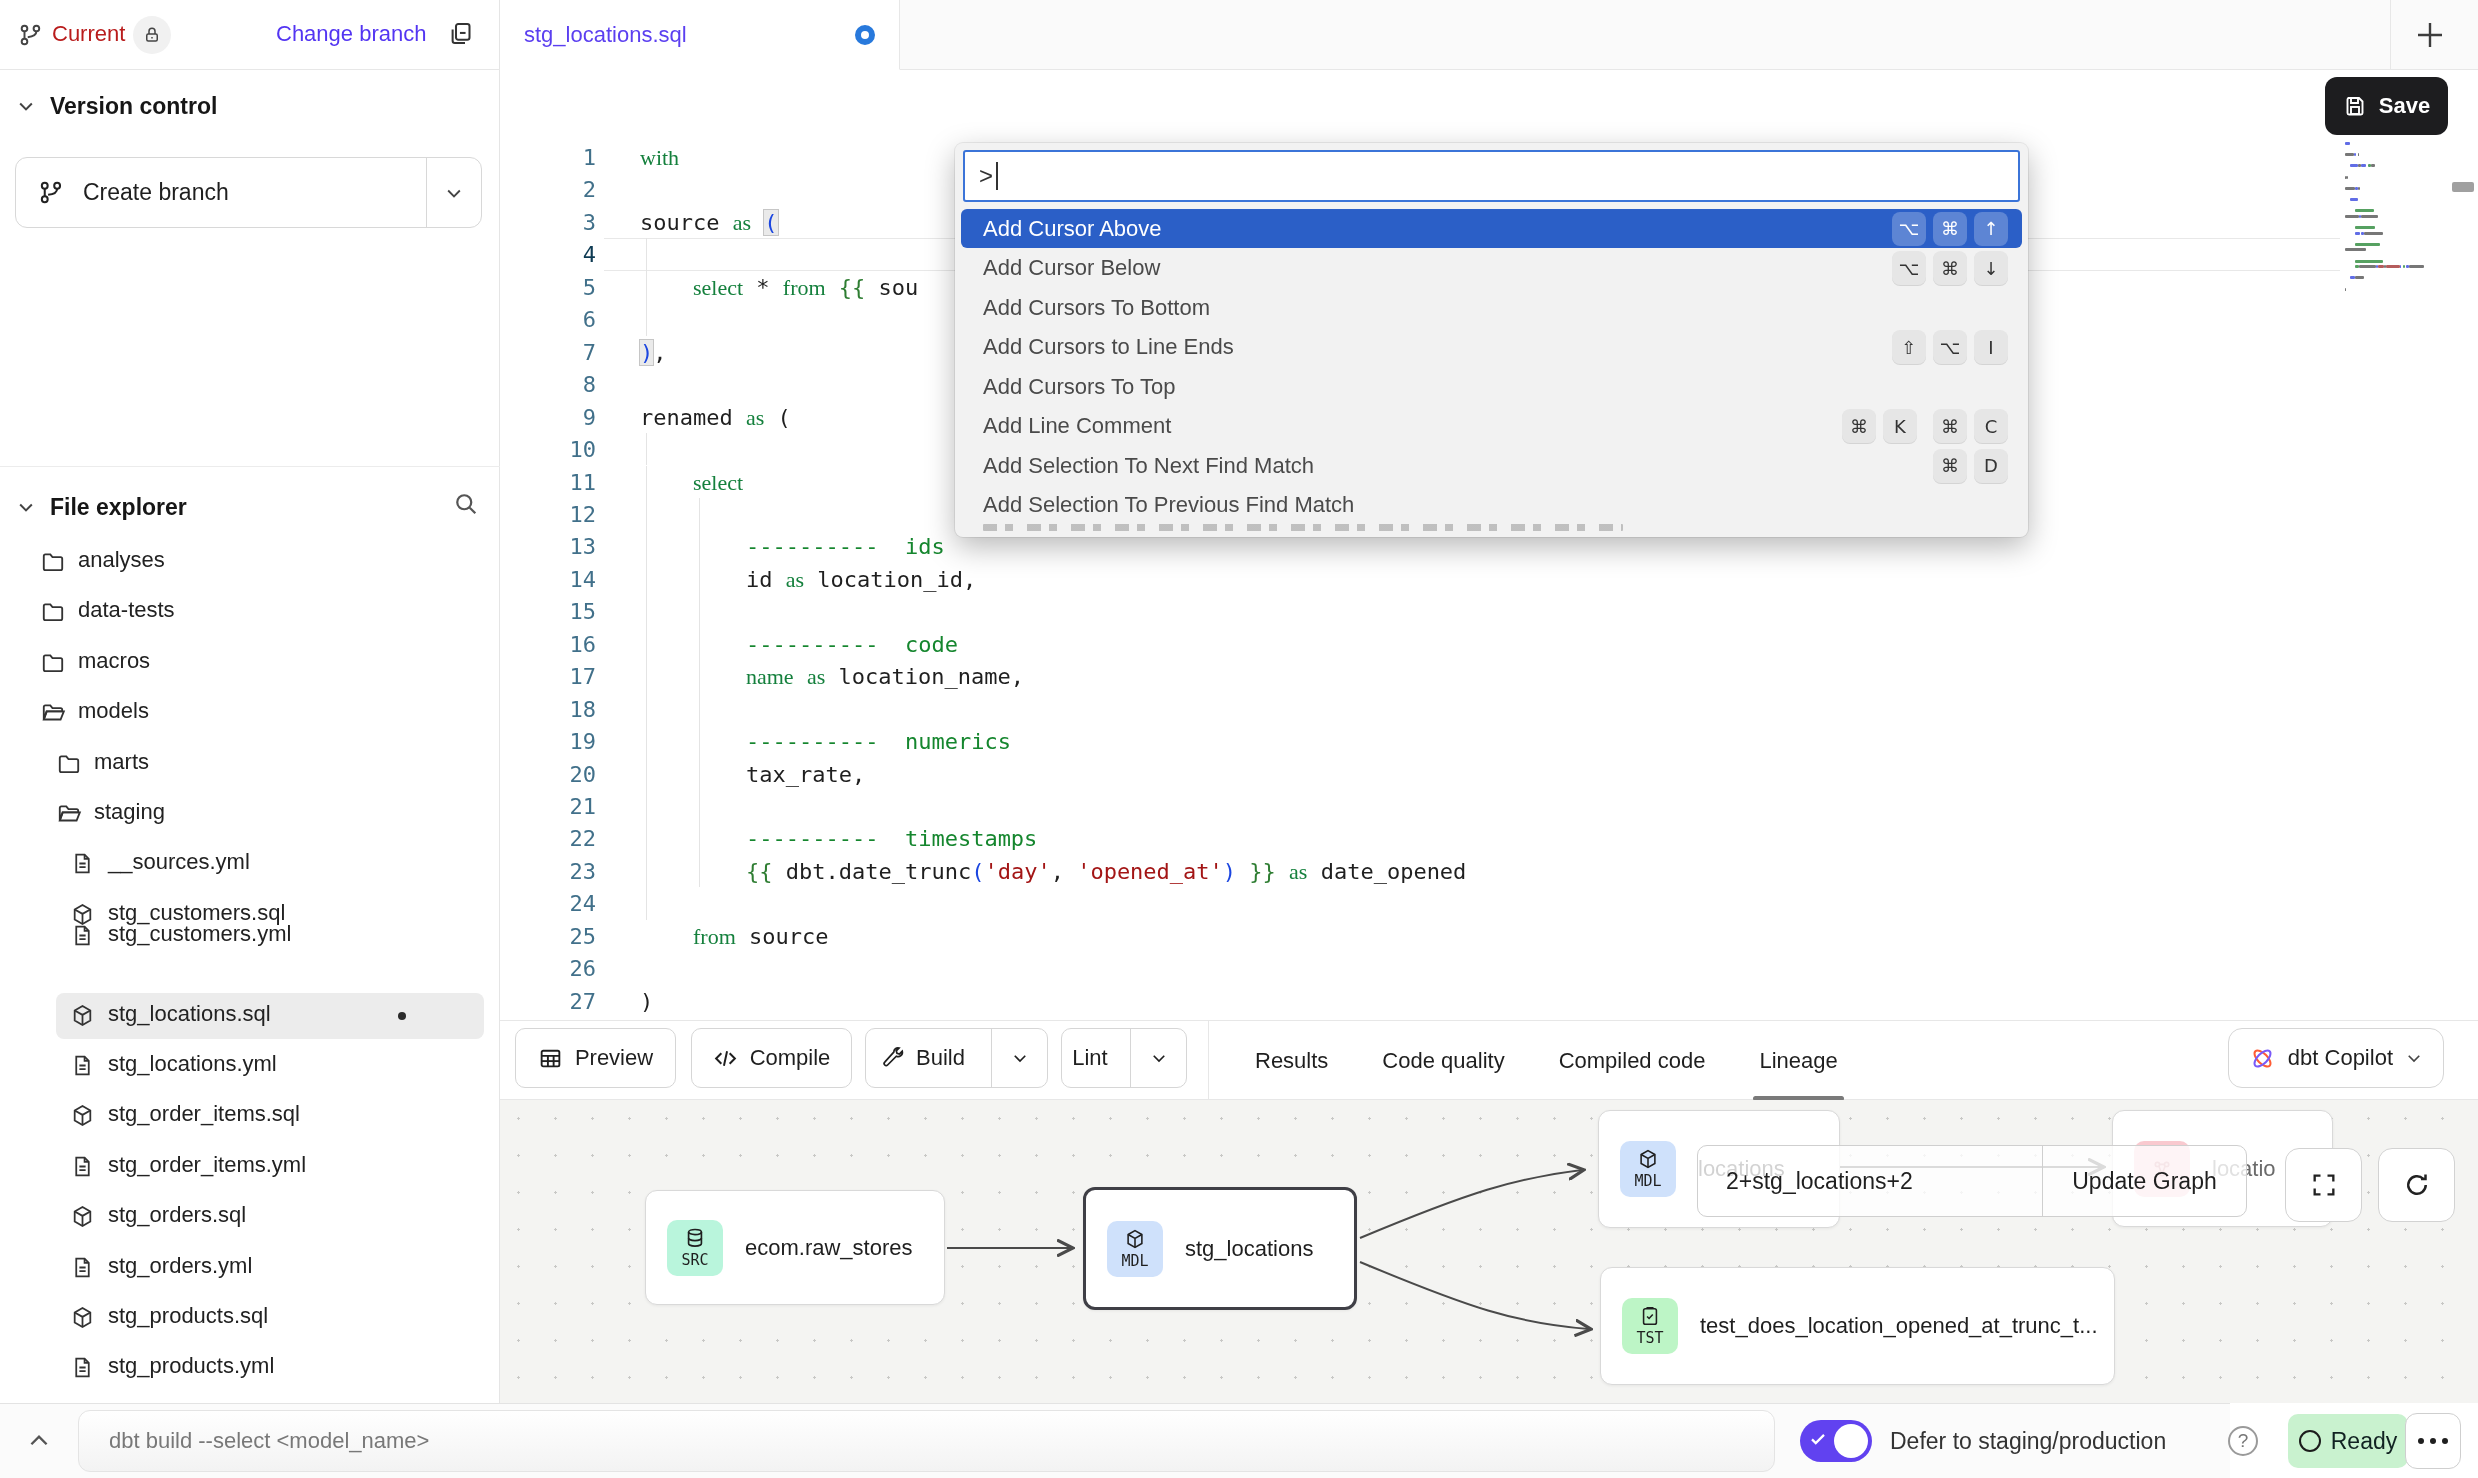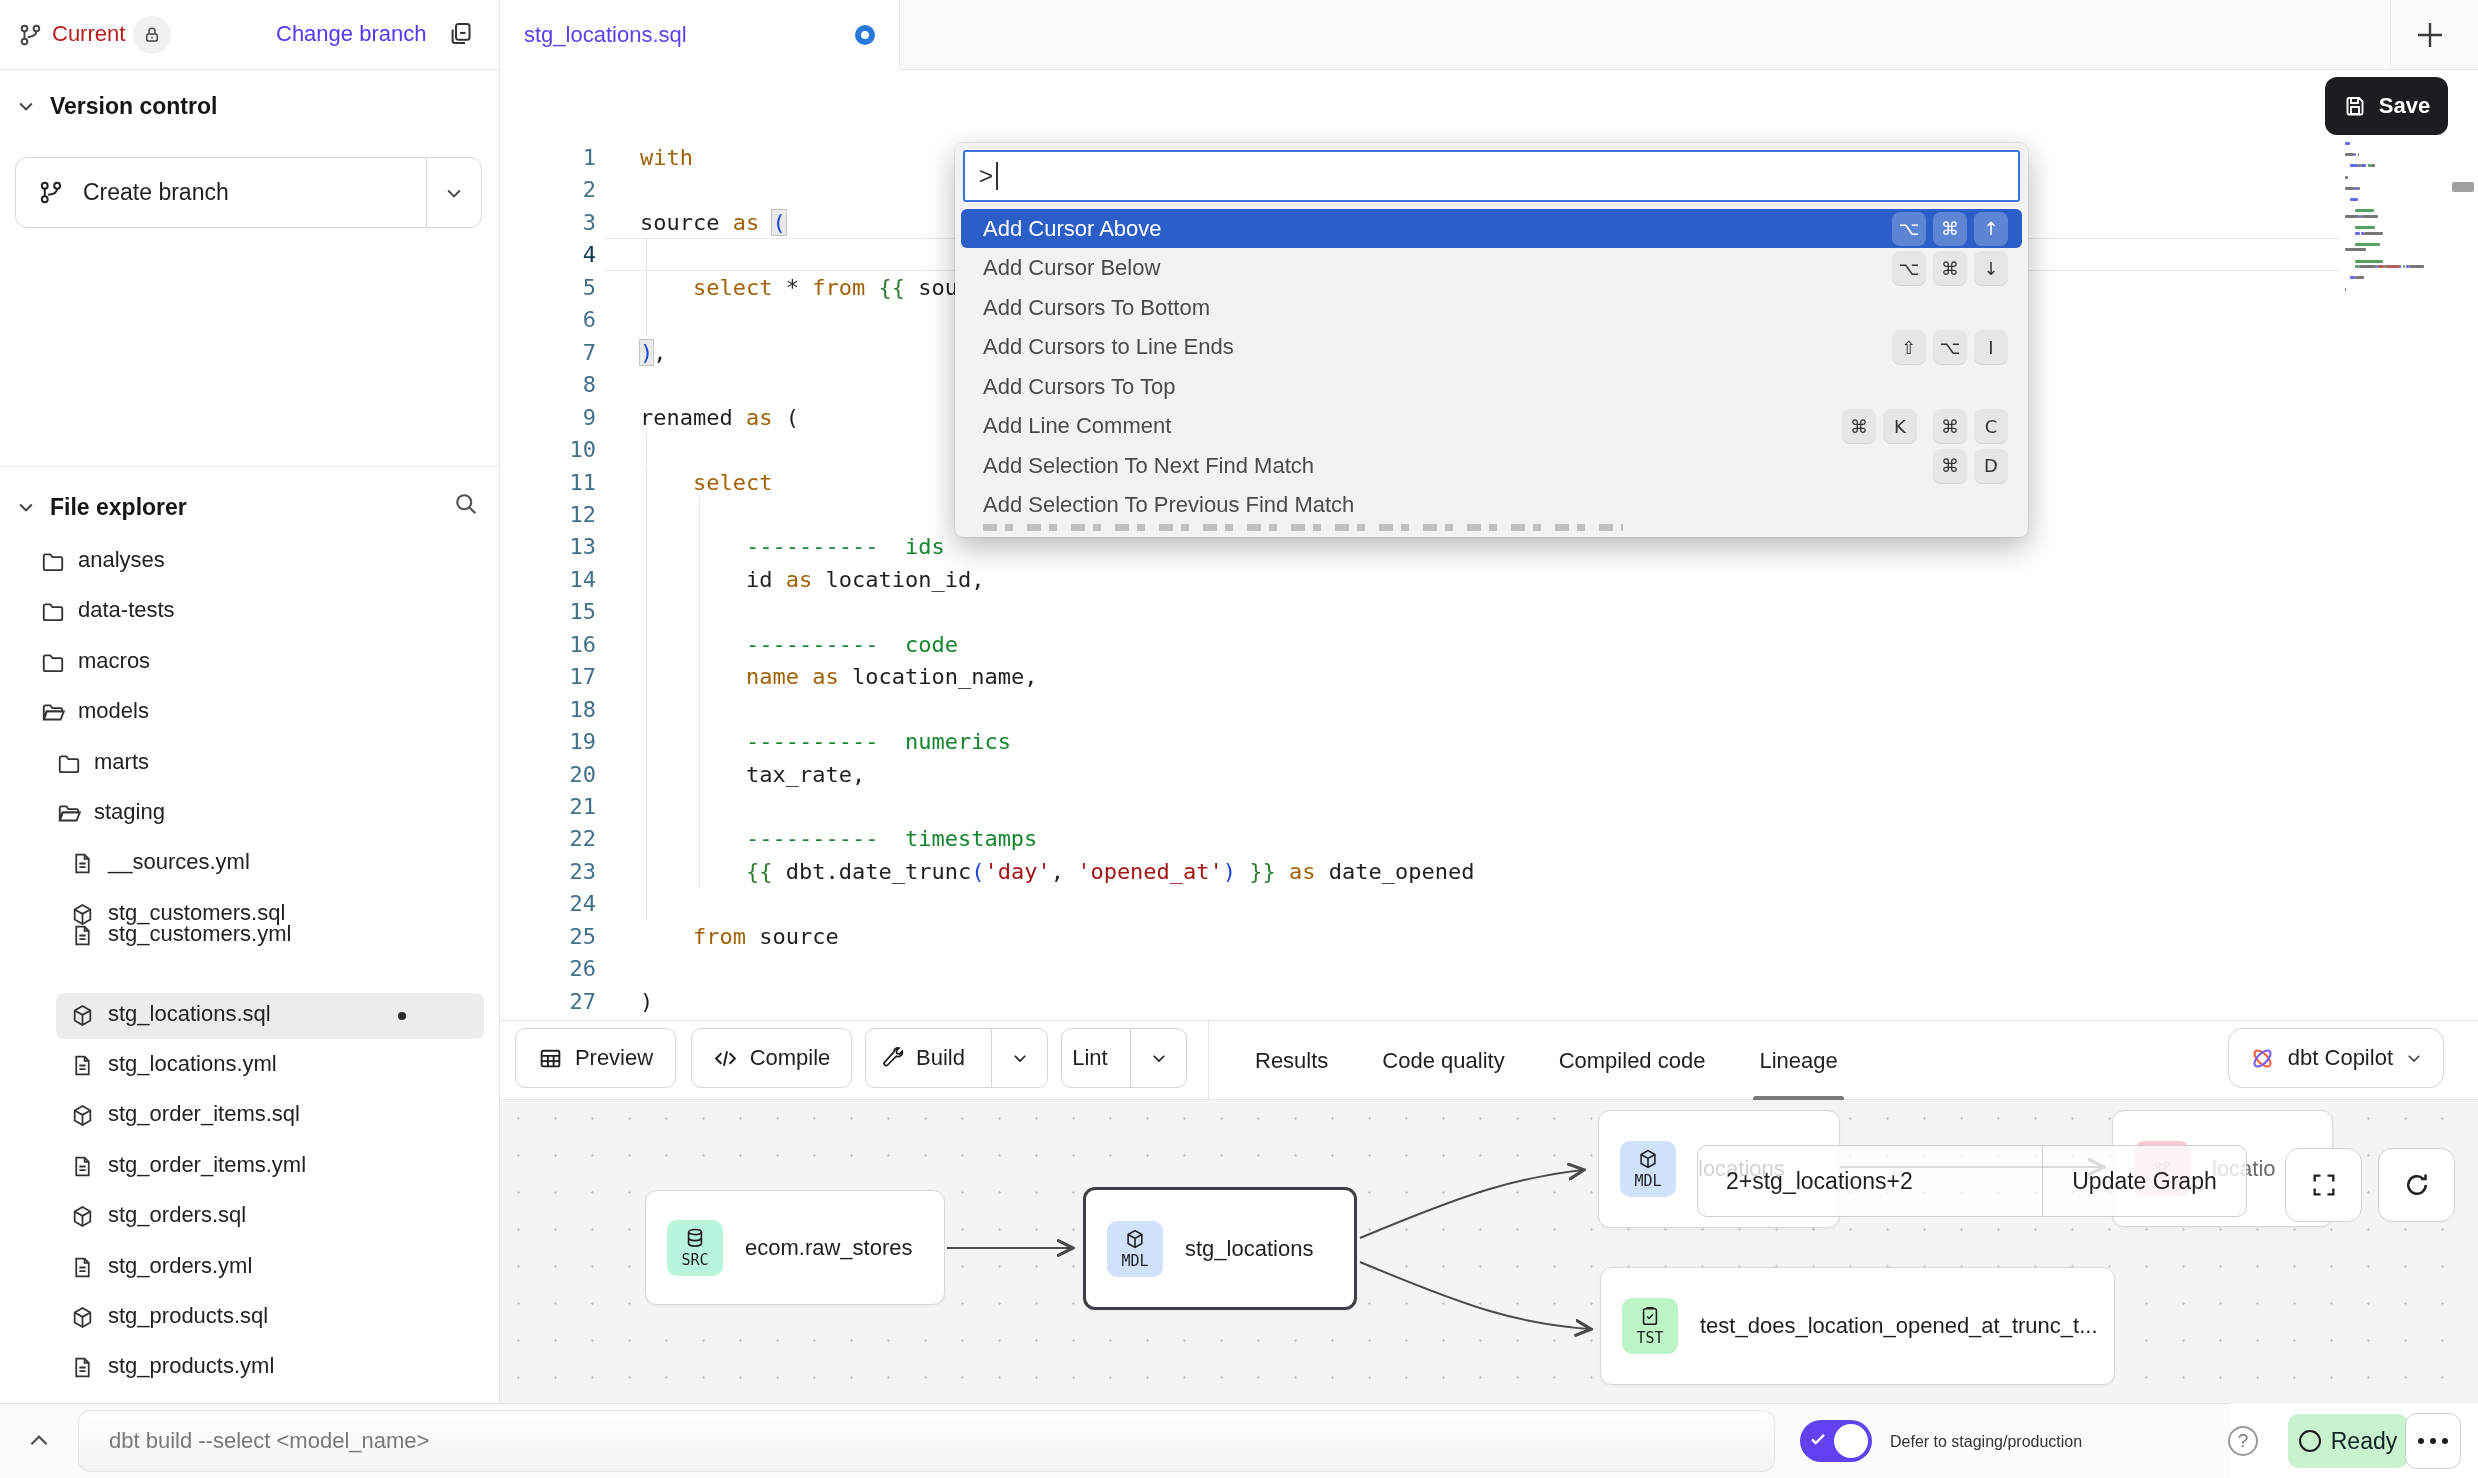--- a/index.html
+++ b/index.html
@@ -32,21 +32,21 @@
   .crumbs { left:500px; top:70px; width:1978px; height:66px; background:#fff; border-bottom:1px solid #e9e9e9; display:flex; align-items:center; padding-left:26px; }
   .crumb-text { color:#4c4c4c; font-size:22px; }
   .crumb-ico { margin-left:14px; width:48px; height:48px; border-radius:10px; background:#f5f5f5; display:flex; align-items:center; justify-content:center; color:#333; }
   .save-btn { left:2325px; top:77px; width:123px; height:58px; background:#1d1d1f; color:#fff; border-radius:12px; display:flex; align-items:center; justify-content:center; gap:12px; font-size:22px; font-weight:600; cursor:pointer; z-index:30; }
 
   
   .editor { left:500px; top:136px; width:1978px; height:884px; background:#fff; overflow:hidden; }
   .code-line { position:absolute; height:33px; line-height:33px; font-family:"DejaVu Sans Mono",monospace; font-size:22px; white-space:pre; }
   .gut { position:absolute; width:60px; text-align:right; color:#41708a; font-family:"DejaVu Sans Mono",monospace; font-size:22px; height:33px; line-height:33px; }
   .gut.cur { color:#0d3a52; }
-  .kw { color:#a16207; } .cm { color:#15862e; } .st { color:#a31515; } .jj { color:#2e7d32; }
+  .kw { color:#15803d;font-family:Liberation Serif, serif; } .cm { color:#15862e; } .st { color:#a31515; } .jj { color:#2e7d32; }
   .pr { color:#1b46e0; } .pl { color:#1f1f1f; } .fn { color:#1f1f1f; }
   .bh { color:#1b46e0; background:#eaeaea; outline:1px solid #c6c6c6; }
   .guide { position:absolute; width:1px; background:#e4e4e4; }
   .curline { position:absolute; border-top:1px solid #e8e8e8; border-bottom:1px solid #e8e8e8; }
   .minimap { position:absolute; left:1845px; top:6px; width:110px; height:170px; }
   .mm-bar { position:absolute; height:3px; border-radius:1px; opacity:.8; }
   .scroll-thumb { position:absolute; left:1952px; top:46px; width:22px; height:10px; background:#8f8f8f; border-radius:2px; opacity:.85; }
 
   
   .palette { left:955px; top:143px; width:1073px; height:394px; background:#f2f2f2; border-radius:8px; box-shadow:0 10px 30px rgba(0,0,0,.28), 0 0 0 1px rgba(0,0,0,.07); z-index:40; overflow:hidden; }
@@ -83,21 +83,21 @@
   .ln-input { flex:1; padding-left:28px; font-size:23px; color:#1f1f1f; }
   .ln-update { width:204px; height:100%; border-left:1.5px solid #cfcfcf; display:flex; align-items:center; justify-content:center; font-size:23px; font-weight:500; color:#1f1f1f; cursor:pointer; }
   .ln-btn { position:absolute; top:48px; width:77px; height:74px; background:#fff; border:1.5px solid #d2d2d2; border-radius:14px; display:flex; align-items:center; justify-content:center; color:#222; cursor:pointer; z-index:7; }
 
   
   .footer { left:0; top:1403px; width:2230px; height:75px; background:#fbfbfb; border-top:1px solid #e3e3e3; }
   .cmd-box { position:absolute; left:78px; top:6px; width:1697px; height:62px; border:1px solid #e4e4e4; border-radius:12px; background:linear-gradient(#ffffff,#f3f3f3); display:flex; align-items:center; padding-left:30px; font-size:22px; color:#787878; }
   .toggle { position:absolute; left:1800px; top:16px; width:72px; height:42px; border-radius:21px; background:#6142f0; cursor:pointer; }
   .toggle .knob { position:absolute; right:4px; top:4px; width:34px; height:34px; border-radius:17px; background:#fff; }
   .toggle .chk { position:absolute; left:9px; top:10px; color:#fff; }
-  .defer-label { position:absolute; left:1890px; top:0; height:75px; display:flex; align-items:center; font-size:16px; color:#333; }
+  .defer-label { position:absolute; left:1890px; top:0; height:75px; display:flex; align-items:center; font-size:23px; color:#333; }
   .help { position:absolute; left:2228px; top:22px; width:30px; height:30px; border:2px solid #9a9a9a; border-radius:50%; color:#777; font-size:19px; display:flex; align-items:center; justify-content:center; }
   .ready { position:absolute; left:2288px; top:10px; width:120px; height:54px; background:#c9f2cf; border-radius:10px; display:flex; align-items:center; justify-content:center; gap:10px; font-size:23px; color:#122; cursor:pointer; }
   .ready .circ { width:22px; height:22px; border:2.5px solid #1c1c1c; border-radius:50%; }
   .dots-btn { position:absolute; left:2405px; top:9px; width:56px; height:56px; border:1.5px solid #cfcfcf; border-radius:12px; background:#fff; display:flex; align-items:center; justify-content:center; gap:6px; cursor:pointer; }
   .dots-btn i { width:6px; height:6px; border-radius:3px; background:#1f1f1f; }
   .foot-chevron { position:absolute; left:26px; top:24px; color:#555; cursor:pointer; }
 </style>
 </head>
 <body>
 

